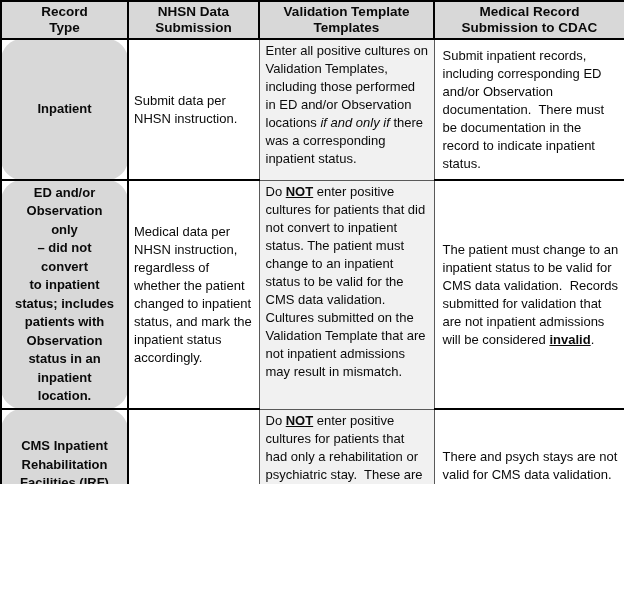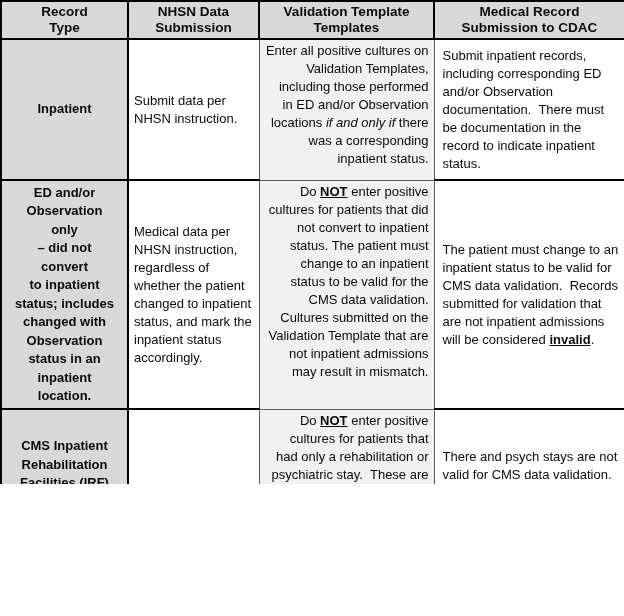--- a/index.html
+++ b/index.html
@@ -40,32 +40,32 @@
     font-size: 13.5px;
     line-height: 16px;
     padding: 2px 2px;
   }
   td.rt {
     background: var(--record-col-bg, #d8d8d8);
     font-weight: bold;
     text-align: center;
     padding: 1px 12px;
     line-height: 18.5px;
+    border-radius: 21px;
   }
   td.nh { border-right: 1px solid var(--validation-box-border, #595959); border-radius: 28px; }
   td.mr { border-left: 1px solid var(--validation-box-border, #595959); padding-left: 8px; }
   td.vt {
     background: var(--validation-col-bg, #f1f1f1);
     vertical-align: top;
     border-left: 1px solid var(--validation-box-border, #595959);
     border-right: 1px solid var(--validation-box-border, #595959);
     border-top: 1px solid var(--validation-box-border, #595959);
     border-bottom: 1px solid var(--validation-box-border, #595959);
     padding: 2px 5px 2px 6px;
-    text-align: right;
   }
   tr.hrow { height: 34px; }
   tr.r1 { height: 141px; }
   tr.r2 { height: 229px; }
   tr.r3 { height: 177px; }
   .overhang {
     position: absolute;
     left: 259px;
     top: 588px;
     width: 172px;
@@ -103,21 +103,21 @@
         <td class="nh"><span>Submit data per NHSN instruction.</span></td>
         <td class="vt"><span>Enter all positive cultures on Validation Templates, including those performed in ED and/or Observation locations </span><span style="font-style: italic;">if and only if</span><span> there was a corresponding inpatient status.</span></td>
         <td class="mr"><span>Submit inpatient records, including corresponding ED and/or Observation documentation.  There must be documentation in the record to indicate inpatient status.</span></td>
       </tr>
       <tr class="r2">
         <td class="rt">ED and/or
 Observation only
 – did not convert
 to inpatient
 status; includes
-changed with
+patients with
 Observation
 status in an
 inpatient location.</td>
         <td class="nh"><span>Medical data per NHSN instruction, regardless of whether the patient changed to inpatient status, and mark the inpatient status accordingly.</span></td>
         <td class="vt"><span>Do </span><span style="font-weight: bold; text-decoration: underline;">NOT</span><span> enter positive cultures for patients that did not convert to inpatient status. The patient must change to an inpatient status to be valid for the CMS data validation.  Cultures submitted on the Validation Template that are not inpatient admissions may result in mismatch.</span></td>
         <td class="mr"><span>The patient must change to an inpatient status to be valid for CMS data validation.  Records submitted for validation that are not inpatient admissions will be considered </span><span style="font-weight: bold; text-decoration: underline;">invalid</span><span>.</span></td>
       </tr>
       <tr class="r3">
         <td class="rt">CMS Inpatient
 Rehabilitation

